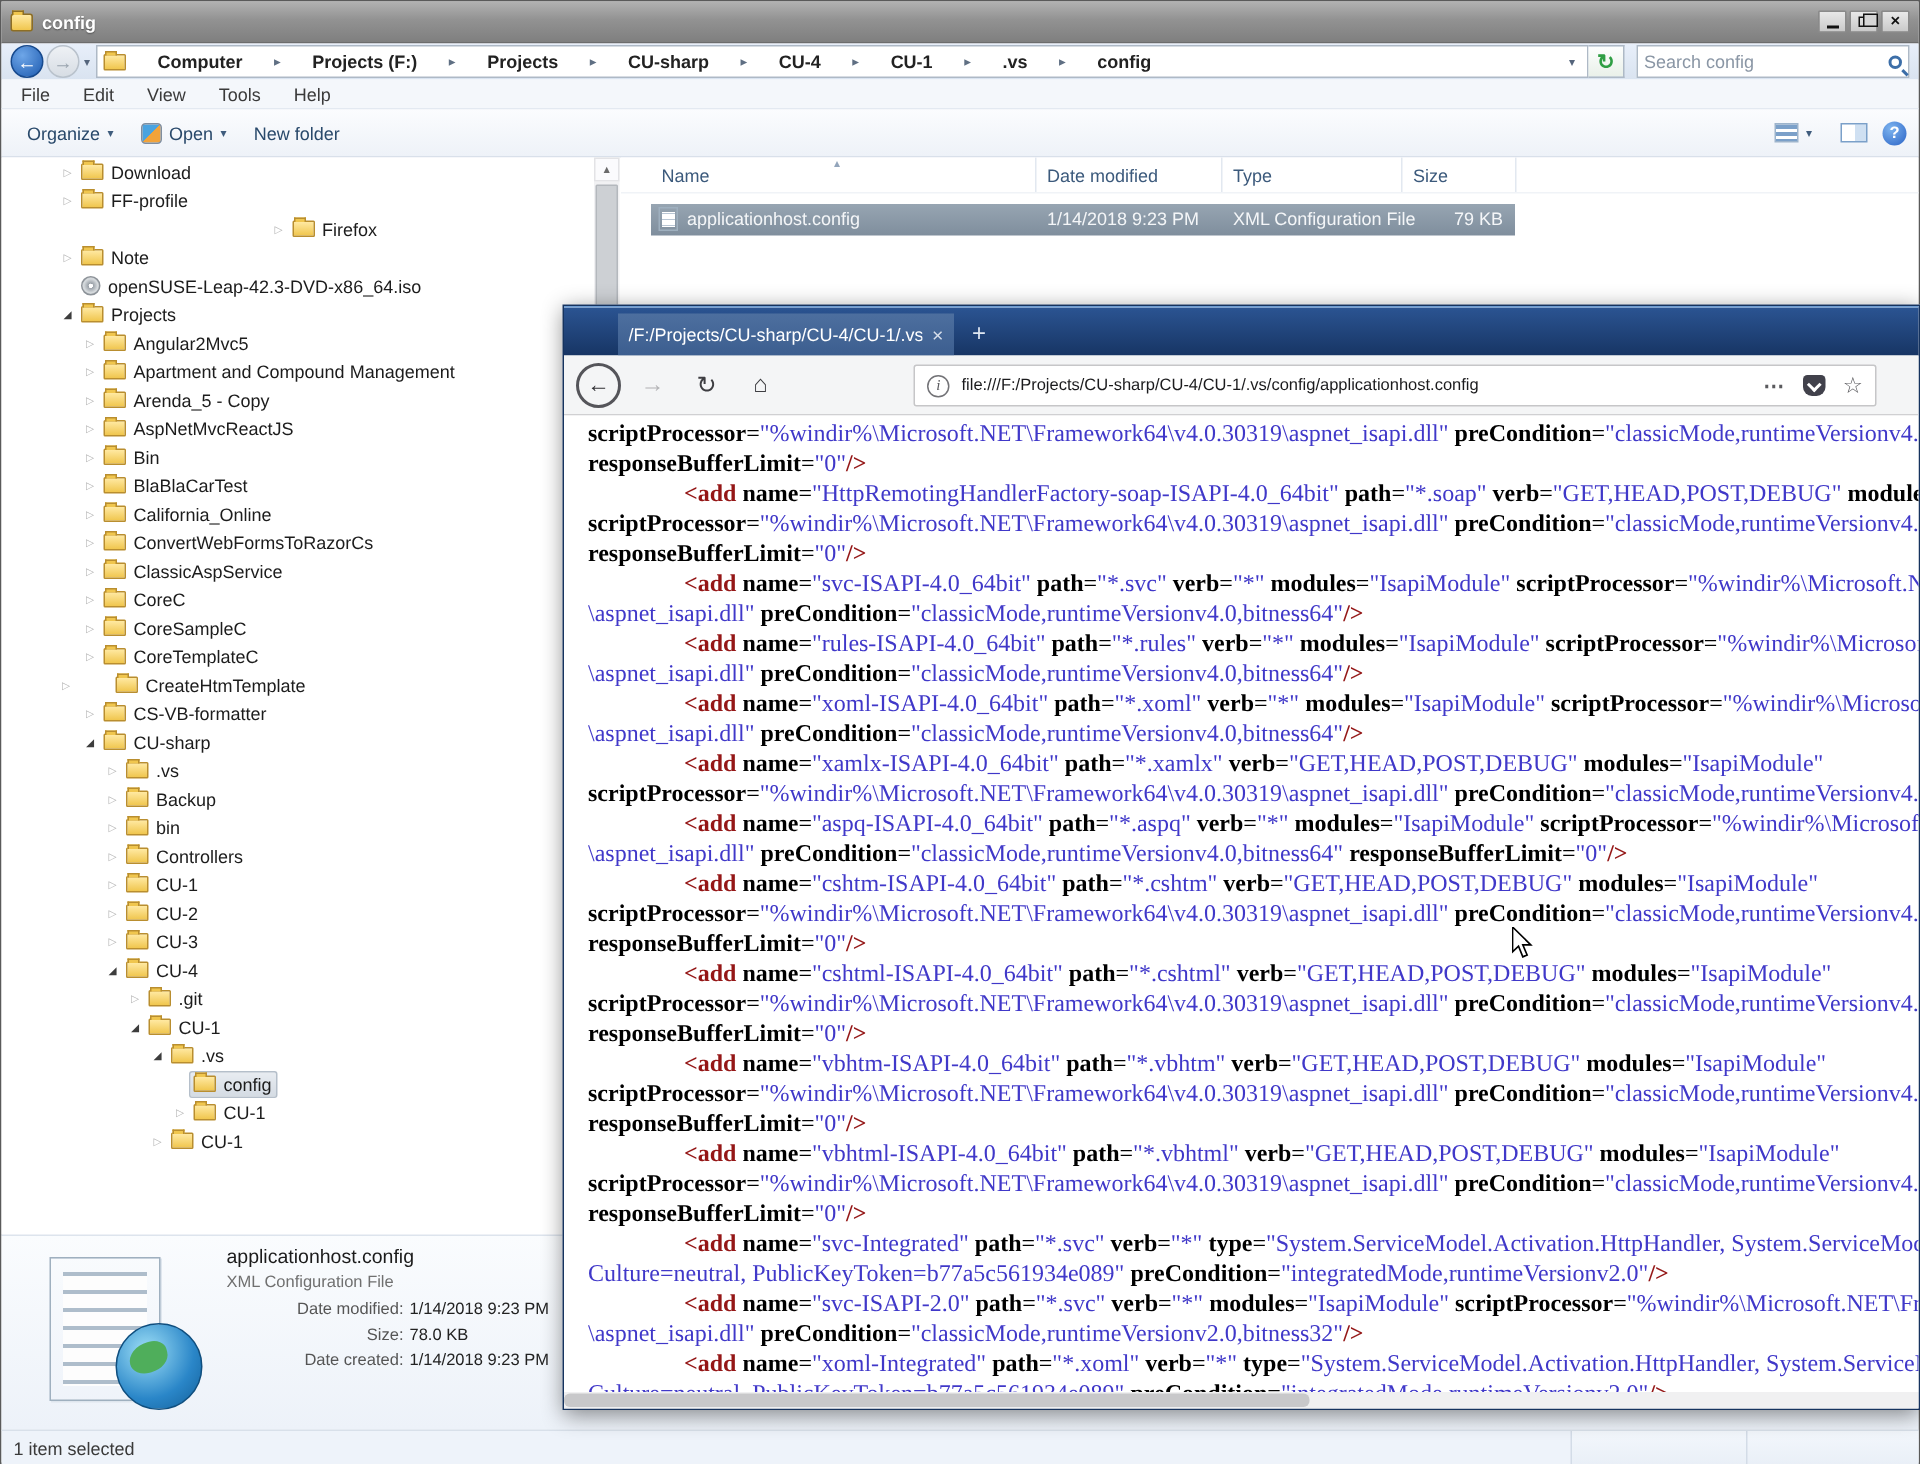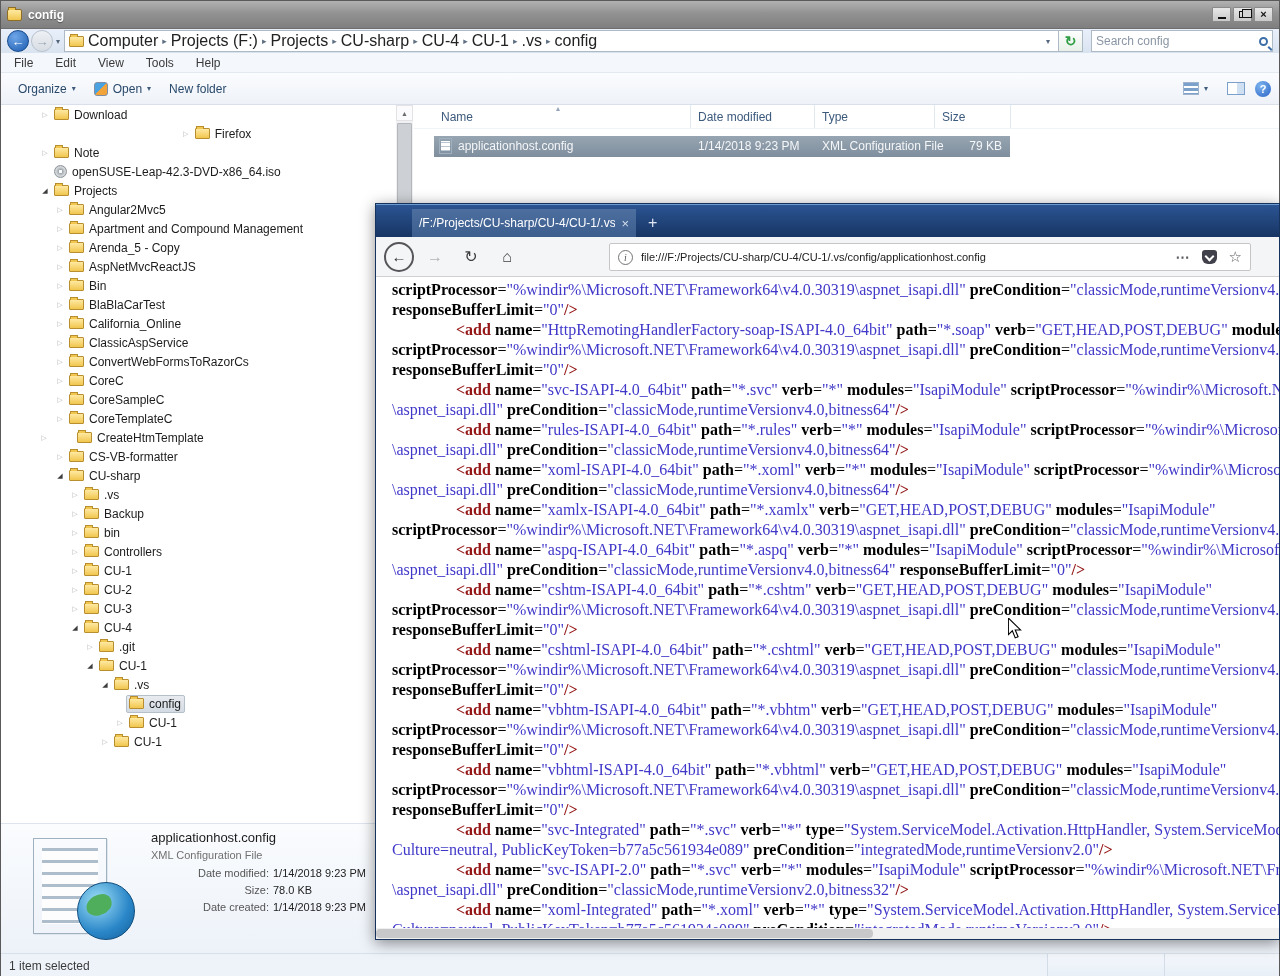--- a/index.html
+++ b/index.html
@@ -26,21 +26,21 @@
   
   .addrrow { position:absolute; left:0; right:0; top:28px; height:24px;
     background:linear-gradient(#e8effa,#d9e3f0); display:flex; align-items:center; padding:0 6px; }
   .navcirc { width:22px; height:22px; border-radius:50%; display:flex; align-items:center;
     justify-content:center; font-size:13px; font-weight:bold; }
   .back { background:radial-gradient(circle at 35% 30%,#6ea6e8,#1d5bb0); color:#fff; border:1px solid #174a8e; }
   .fwd  { background:linear-gradient(#eef1f5,#d7dde4); color:#9aa4ae; border:1px solid #b9c2cc; margin-left:2px; }
   .ddsm { font-size:8px; color:#55657c; margin:0 4px 0 3px; }
   .crumbbox { height:22px; background:#fff; border:1px solid #aeb9c6; flex:1; display:flex;
     align-items:center; padding:0 4px; overflow:hidden; }
-  .crumb { font-size:16px; color:#222; padding:0 4px; white-space:nowrap; }
+  .crumb { font-size:12px; color:#222; padding:0 21px; white-space:nowrap;font-weight:bold; }
   .crumb-sep { font-size:9px; color:#5f6f83; }
   .crumb-dd { margin-left:auto; font-size:8px; color:#55657c; padding:0 4px; }
   .fold { width:15px; height:11px; background:linear-gradient(#ffe9a2,#f0c64e);
     border:1px solid #b98e2f; border-radius:1px; position:relative; display:inline-block; flex:none; }
   .fold::before { content:""; position:absolute; top:-3px; left:0; width:6px; height:2px;
     background:#f0c64e; border:1px solid #b98e2f; border-bottom:none; }
   .refreshbtn { width:24px; height:22px; background:linear-gradient(#fdfefe,#e9f0e9);
     border:1px solid #aeb9c6; border-left:none; display:flex; align-items:center;
     justify-content:center; color:#2f9e44; font-weight:bold; font-size:14px; }
   .searchbox { width:182px; height:22px; background:#fff; border:1px solid #aeb9c6;
@@ -249,20 +249,27 @@
   </div>
 
   <div class="treepane" id="tree">
       <div class="trow" style="padding-left: 38px;">
         <span class="tar col">▷</span>
         <span class="tinner">
           <span class="fold"></span>
           <span>Download</span>
         </span>
       </div>
+      <div class="trow" style="padding-left: 38px;">
+        <span class="tar col">▷</span>
+        <span class="tinner">
+          <span class="fold"></span>
+          <span>FF-profile</span>
+        </span>
+      </div>
       <div class="trow" style="padding-left: 38px; justify-content: center;">
         <span class="tar col">▷</span>
         <span class="tinner">
           <span class="fold"></span>
           <span>Firefox</span>
         </span>
       </div>
       <div class="trow" style="padding-left: 38px;">
         <span class="tar col">▷</span>
         <span class="tinner">
@@ -330,28 +337,28 @@
         <span class="tar col">▷</span>
         <span class="tinner">
           <span class="fold"></span>
           <span>California_Online</span>
         </span>
       </div>
       <div class="trow" style="padding-left: 53px;">
         <span class="tar col">▷</span>
         <span class="tinner">
           <span class="fold"></span>
+          <span>ConvertWebFormsToRazorCs</span>
+        </span>
+      </div>
+      <div class="trow" style="padding-left: 53px;">
+        <span class="tar col">▷</span>
+        <span class="tinner">
+          <span class="fold"></span>
           <span>ClassicAspService</span>
-        </span>
-      </div>
-      <div class="trow" style="padding-left: 53px;">
-        <span class="tar col">▷</span>
-        <span class="tinner">
-          <span class="fold"></span>
-          <span>ConvertWebFormsToRazorCs</span>
         </span>
       </div>
       <div class="trow" style="padding-left: 53px;">
         <span class="tar col">▷</span>
         <span class="tinner">
           <span class="fold"></span>
           <span>CoreC</span>
         </span>
       </div>
       <div class="trow" style="padding-left: 53px;">

